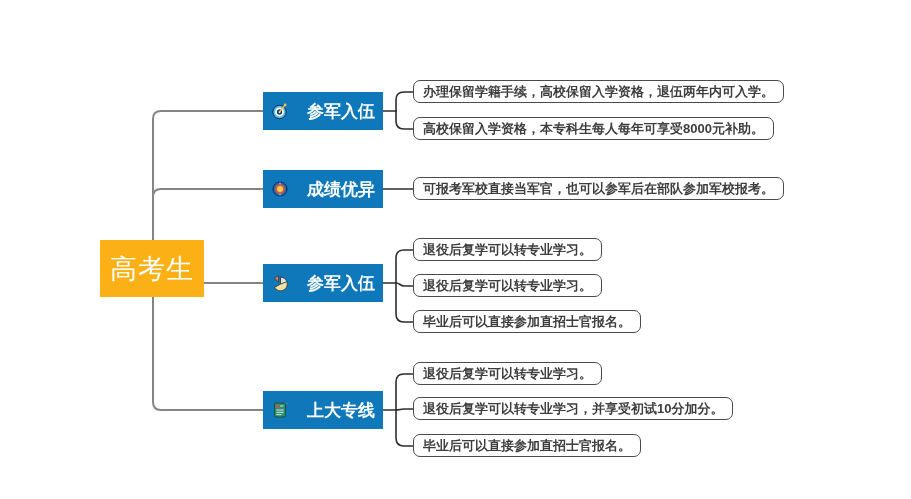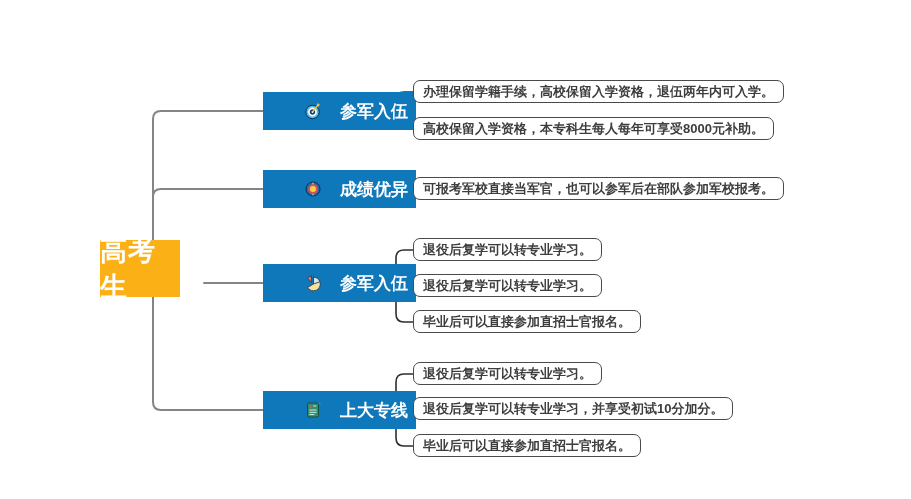--- a/index.html
+++ b/index.html
@@ -2,30 +2,30 @@
 <html style="--root-bg: #FBB116; --branch-bg: #0F78BA; --leaf-border: #4a4a4a;"><head>
 <meta charset="utf-8">
 <style>
   html,body{margin:0;padding:0;background:#fff;}
   .canvas{
     position:relative;width:911px;height:499px;background:#ffffff;
     font-family:"Liberation Sans","DejaVu Sans",sans-serif;overflow:hidden;
   }
   svg.connectors{position:absolute;left:0;top:0;}
   .root-node{
-    position:absolute;left:100px;top:240px;width:80px;height:57px;
-    background:var(--root-bg,#FBB116);color:#fff;font-size:27px;font-weight:bold;
+    position:absolute;left:100px;top:240px;width:104px;height:57px;
+    background:var(--root-bg,#FBB116);color:#fff;font-size:27px;font-weight:normal;
     display:flex;align-items:center;justify-content:center;letter-spacing:1px;
     cursor:pointer;
   }
   .branch-node{
     position:absolute;left:263px;width:120px;height:38px;
     background:var(--branch-bg,#0F78BA);color:#fff;
     display:flex;align-items:center;justify-content:center;gap:18px;
-    font-size:17px;font-weight:bold;cursor:pointer;padding-left:33px;
+    font-size:17px;font-weight:bold;cursor:pointer;
   }
   .branch-node .icon{display:flex;align-items:center;}
   .n1{top:92px}.n2{top:170px}.n3{top:264px}.n4{top:391px}
   .leaf{
     position:absolute;left:413px;height:23px;box-sizing:border-box;
     display:flex;align-items:center;padding:0 9px;background:#fff;
     border:1.5px solid var(--leaf-border,#4a4a4a);border-radius:7px;
     font-size:13px;font-weight:bold;color:#3d3d3d;white-space:nowrap;cursor:pointer;
   }
   .b1{top:80px}.b2{top:117px}.b3{top:177px}.b4{top:238px}.b5{top:274px}

